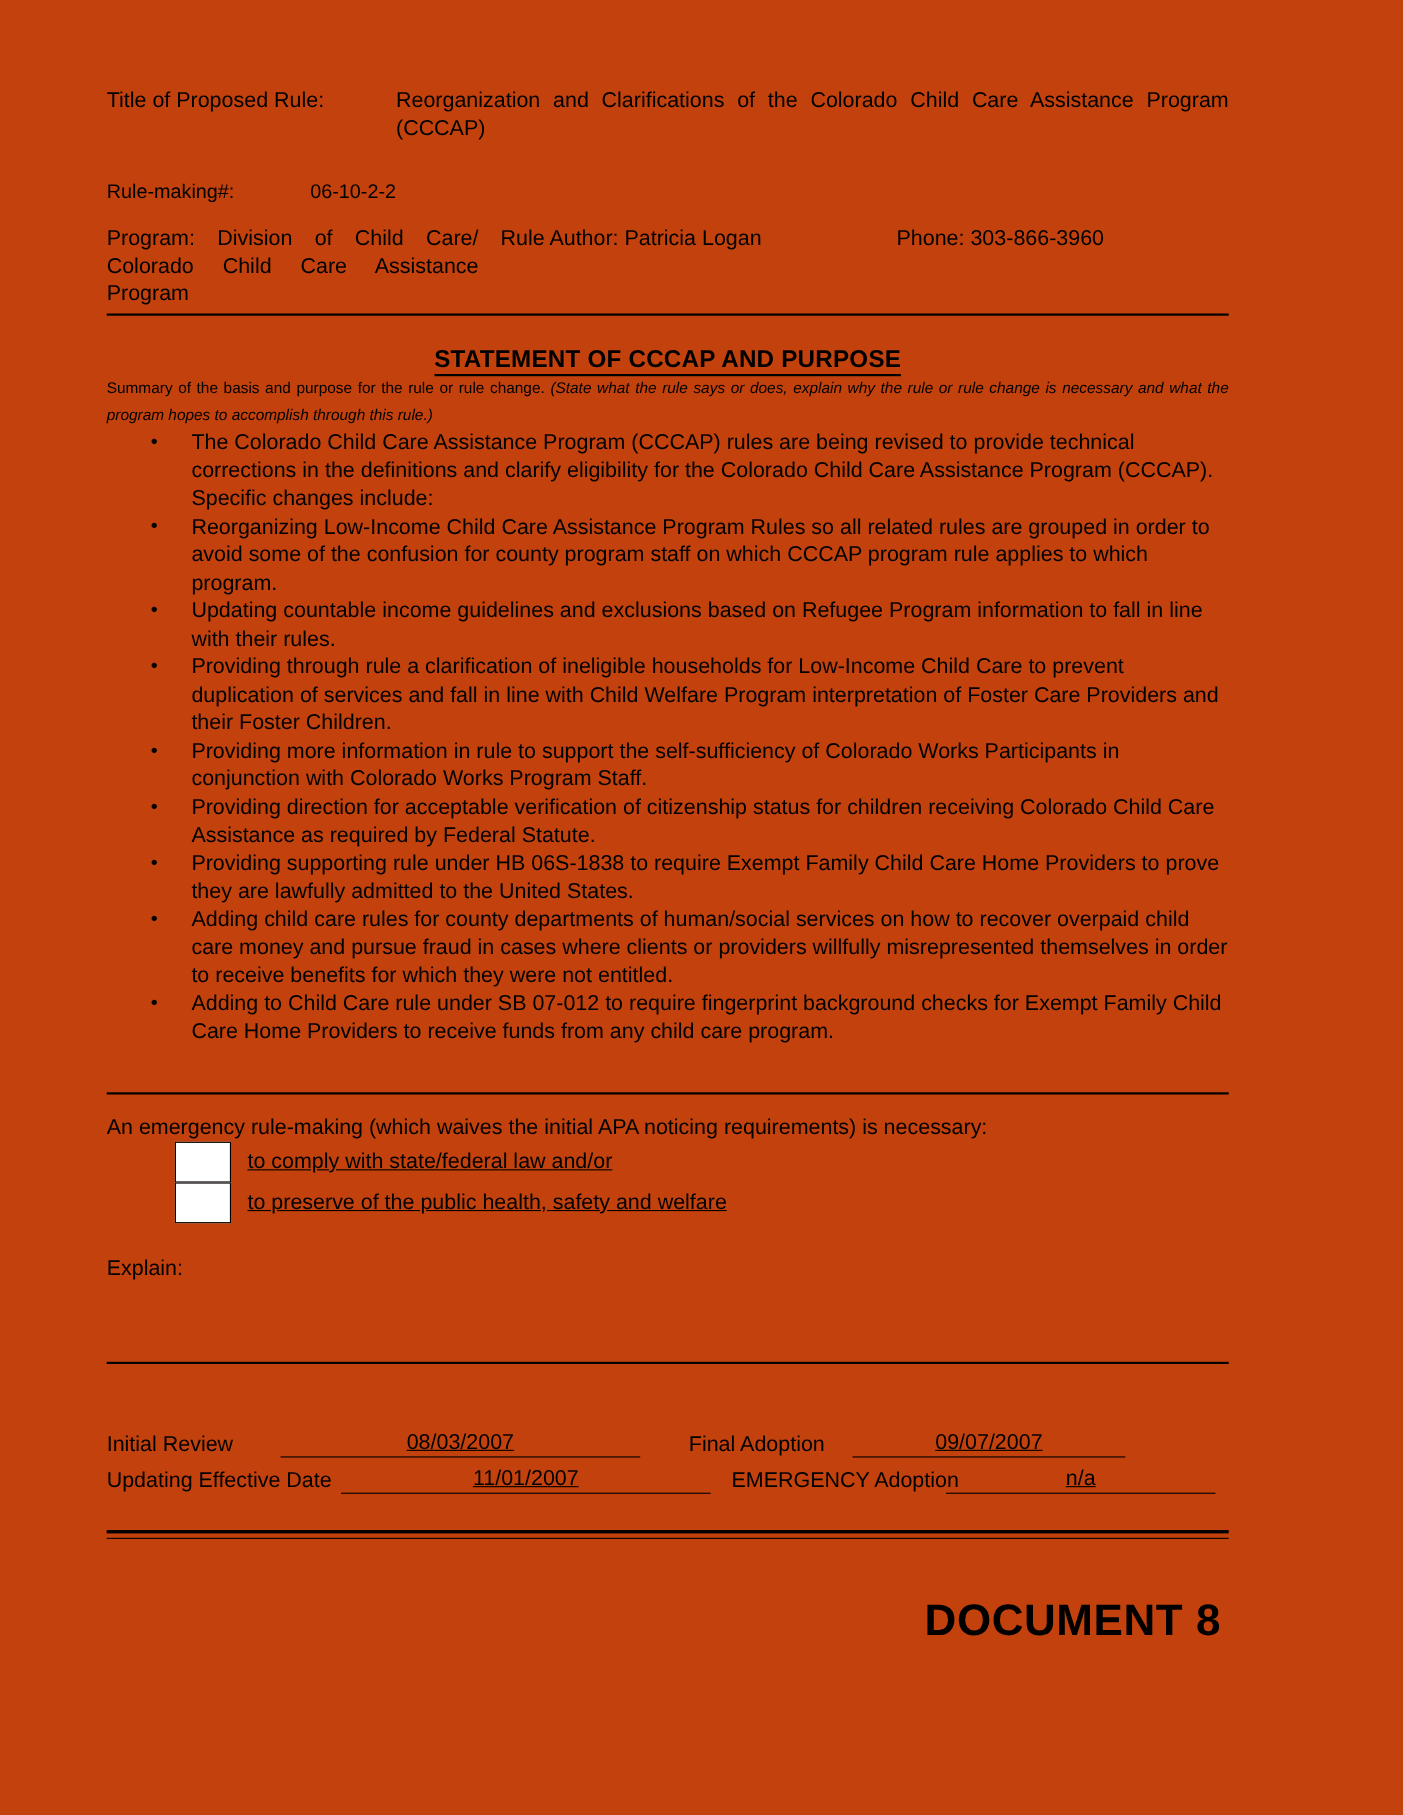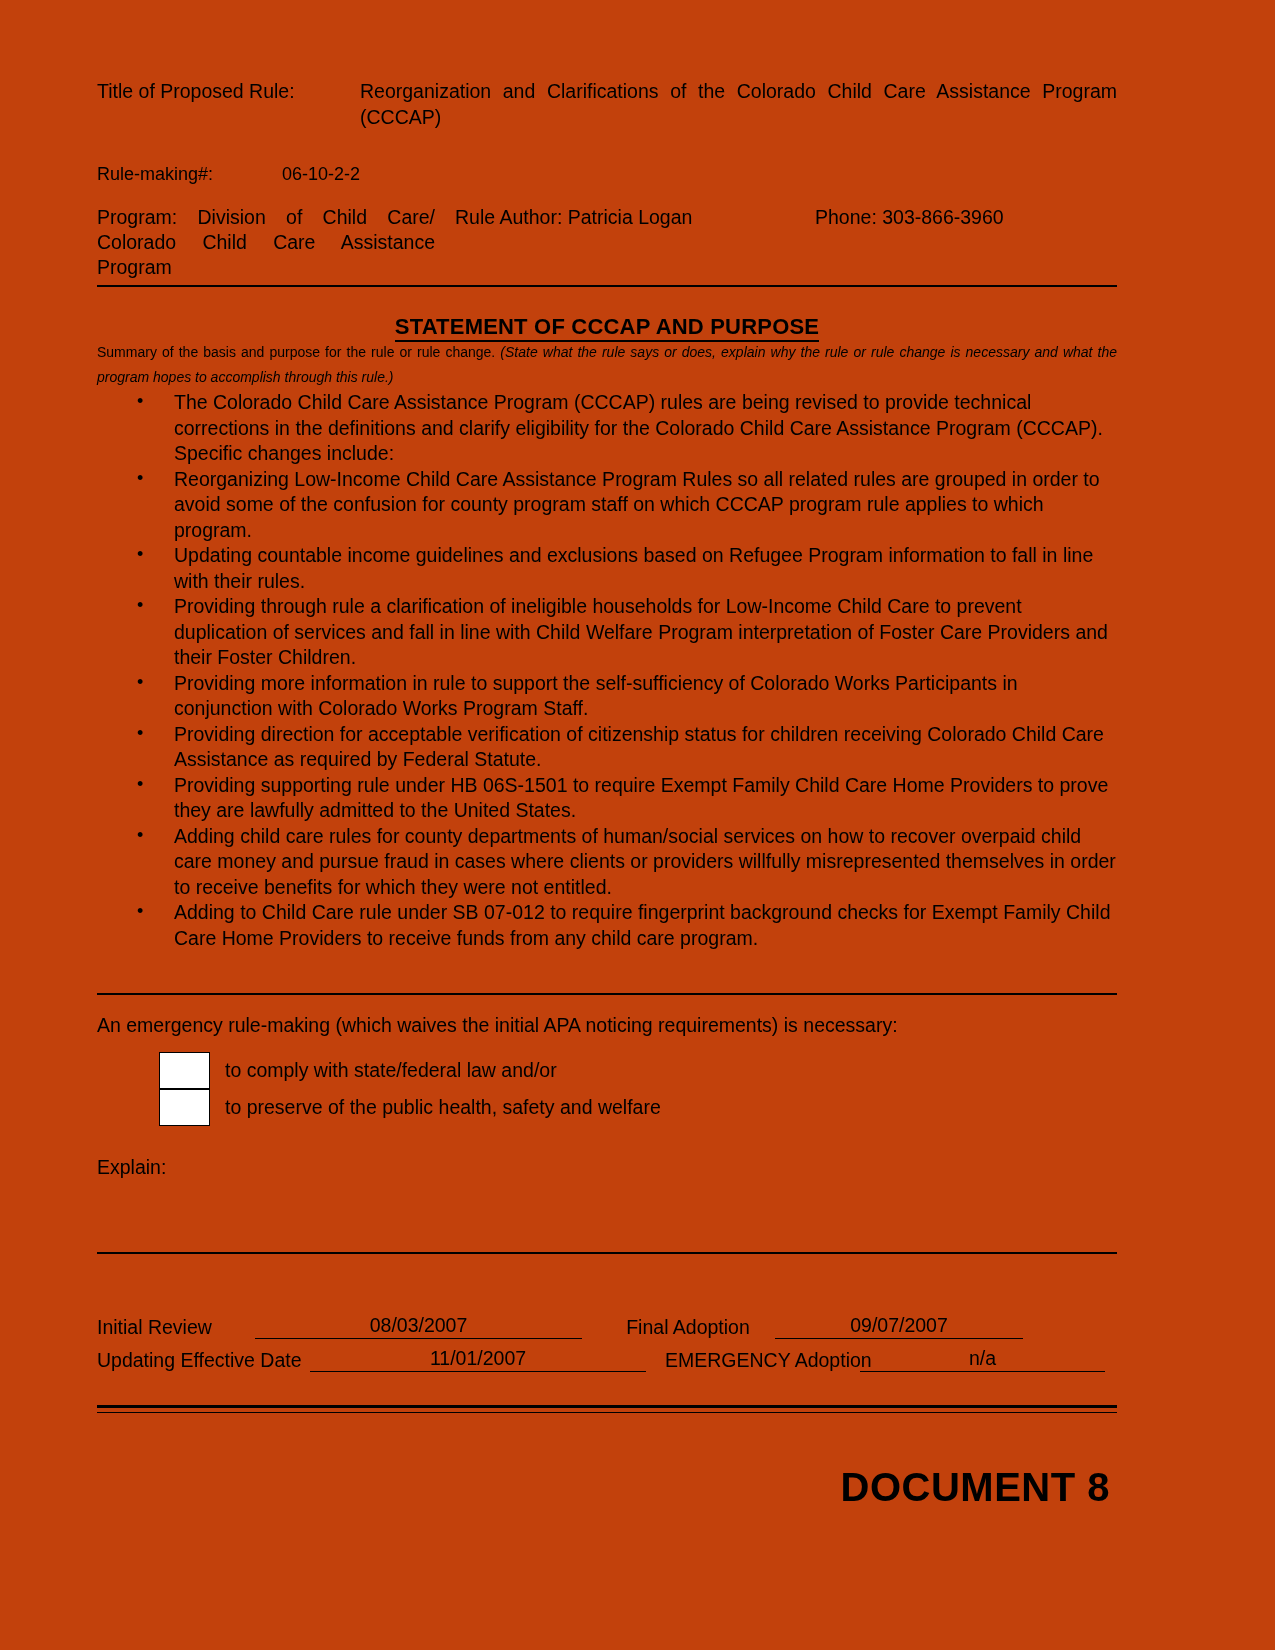--- a/index.html
+++ b/index.html
@@ -135,22 +135,22 @@
     border-top: 2.2px solid #000;
     width: 1020px;
   }
   .emg-sep { margin-top: 42px; }
   .emg-text {
     margin-top: 18px;
     font-size: 19.5px;
     line-height: 25px;
   }
   .checkbox-group {
-    margin-top: 14px;
     margin-left: 62px;
+    text-decoration: underline;
   }
   .cb-row {
     display: flex;
     align-items: center;
     height: 37px;
   }
   .cb-box {
     width: 51px;
     height: 37px;
     border: 1.8px solid #000;
@@ -187,20 +187,21 @@
   .d1 { width: 158px; }
   .d2 { width: 213px; }
   .d3 { width: 174px; text-align: center; }
   .d4 { width: 195px; }
   .date-line {
     flex: 0 0 auto;
     border-bottom: 1.8px solid #000;
     text-align: center;
     padding-bottom: 1px;
     line-height: 23px;
+    text-decoration: underline;
   }
   .dl-a { width: 327px; }
   .dl-b { width: 336px; }
   .dl-c { width: 248px; }
   .dl-d { width: 245px; }
   .date-gap { width: 19px; flex: 0 0 auto; }
 
   
   .double-rule {
     margin-top: 33px;
@@ -253,21 +254,21 @@
 
     <div class="summary"><span>Summary of the basis and purpose for the rule or rule change.</span> <i>(State what the rule says or does, explain why the rule or rule change is necessary and what the program hopes to accomplish through this rule.)</i></div>
 
     <ul class="bullets">
       <li><span class="dot">•</span><span>The Colorado Child Care Assistance Program (CCCAP) rules are being revised to provide technical corrections in the definitions and clarify eligibility for the Colorado Child Care Assistance Program (CCCAP).  Specific changes include:</span></li>
       <li><span class="dot">•</span><span>Reorganizing Low-Income Child Care Assistance Program Rules so all related rules are grouped in order to avoid some of the confusion for county program staff on which CCCAP program rule applies to which program.</span></li>
       <li><span class="dot">•</span><span>Updating countable income guidelines and exclusions based on Refugee Program information to fall in line with their rules.</span></li>
       <li><span class="dot">•</span><span>Providing through rule a clarification of ineligible households for Low-Income Child Care to prevent duplication of services and fall in line with Child Welfare Program interpretation of Foster Care Providers and their Foster Children.</span></li>
       <li><span class="dot">•</span><span>Providing more information in rule to support the self-sufficiency of Colorado Works Participants in conjunction with Colorado Works Program Staff.</span></li>
       <li><span class="dot">•</span><span>Providing direction for acceptable verification of citizenship status for children receiving Colorado Child Care Assistance as required by Federal Statute.</span></li>
-      <li><span class="dot">•</span><span>Providing supporting rule under HB 06S-1501 to require Exempt Family Child Care Home Providers to prove they are lawfully admitted to the United States.</span></li>
+      <li><span class="dot">•</span><span>Providing supporting rule under HB 06S-1838 to require Exempt Family Child Care Home Providers to prove they are lawfully admitted to the United States.</span></li>
       <li><span class="dot">•</span><span>Adding child care rules for county departments of human/social services on how to recover overpaid child care money and pursue fraud in cases where clients or providers willfully misrepresented themselves in order to receive benefits for which they were not entitled.</span></li>
       <li><span class="dot">•</span><span>Adding to Child Care rule under SB 07-012 to require fingerprint background checks for Exempt Family Child Care Home Providers to receive funds from any child care program.</span></li>
     </ul>
 
     <div class="sep-thin emg-sep"></div>
 
     <div class="emg-text">An emergency rule-making (which waives the initial APA noticing requirements) is necessary:</div>
 
     <div class="checkbox-group">
       <div class="cb-row">

